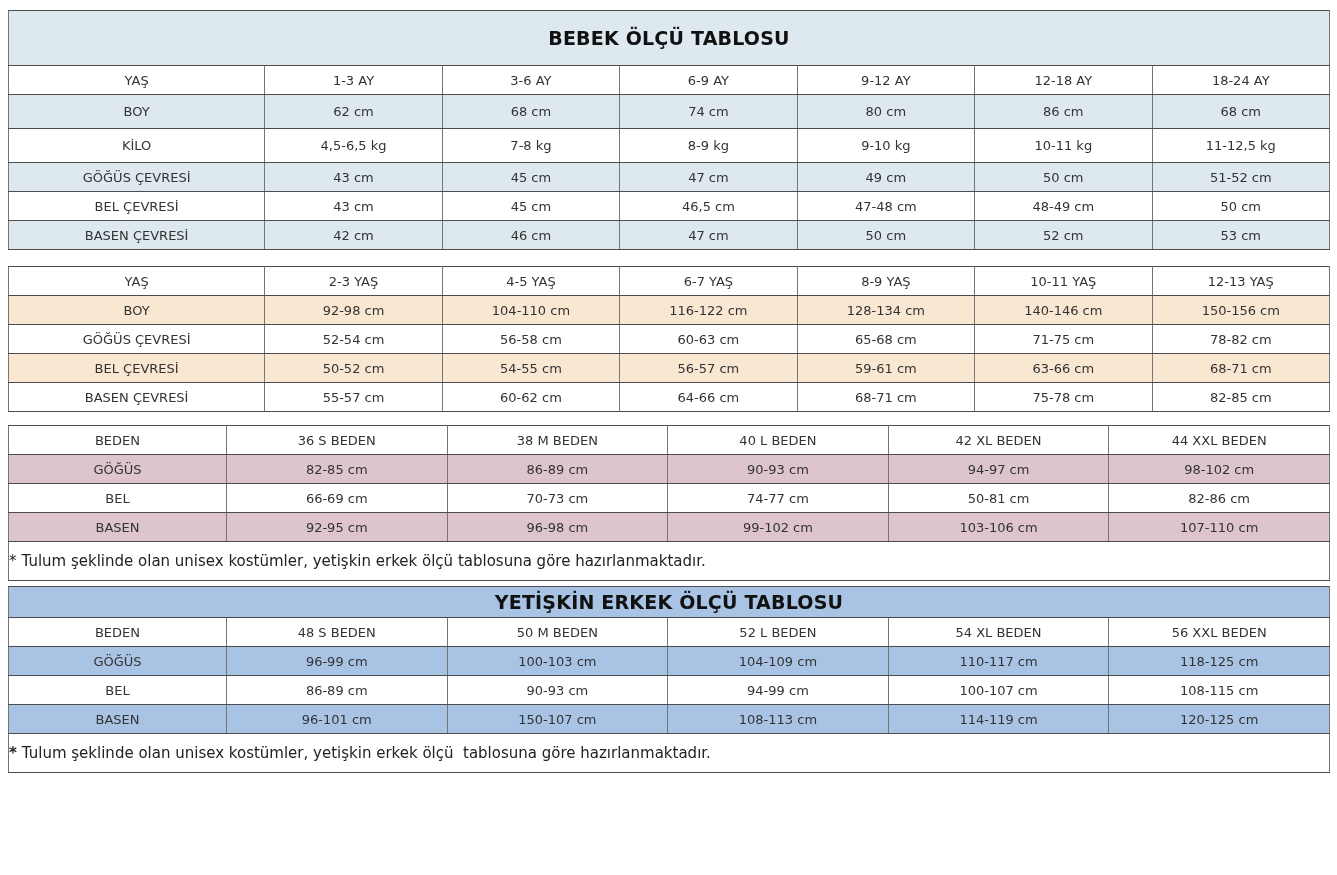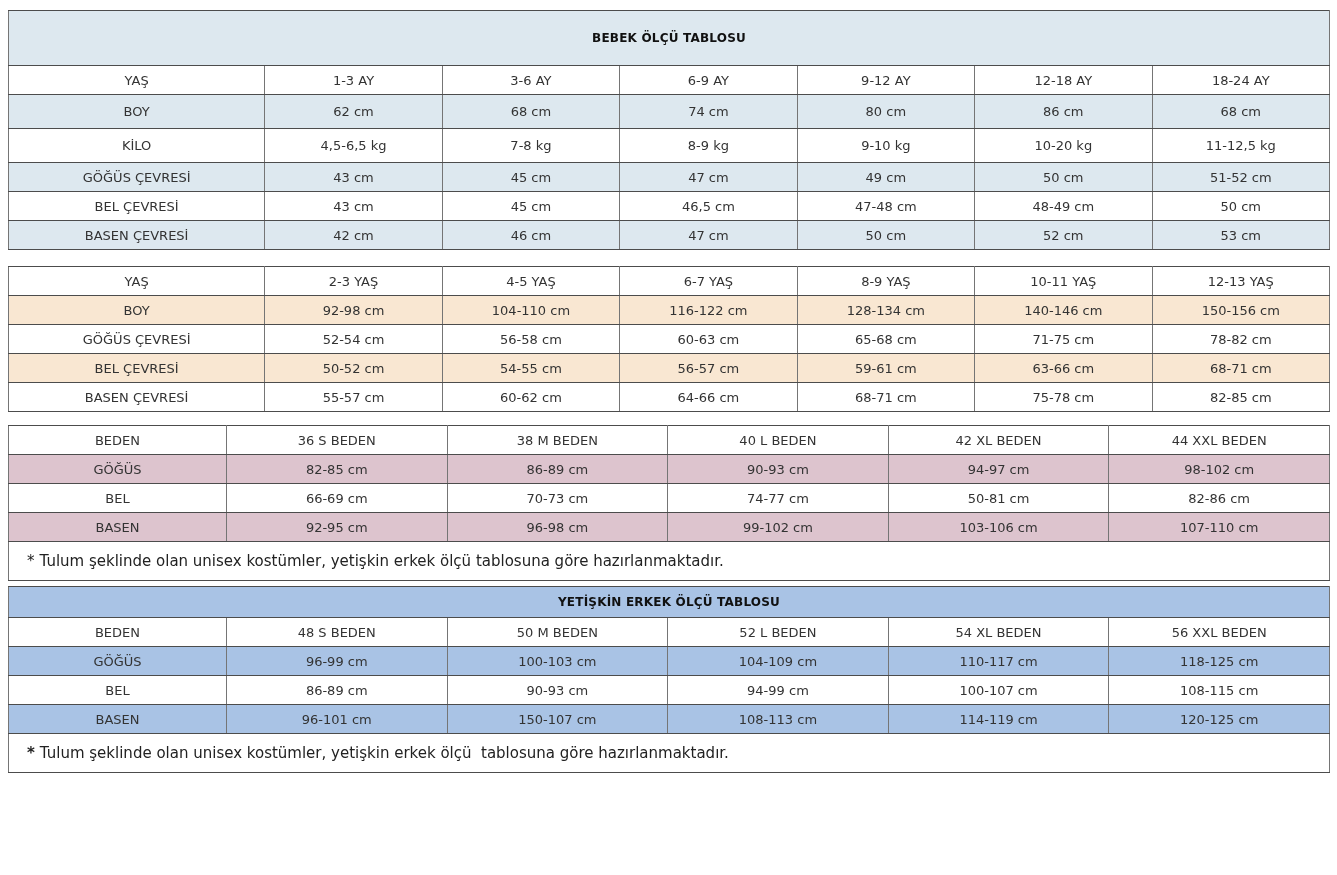--- a/index.html
+++ b/index.html
@@ -37,41 +37,41 @@
     font-size: 13px;
     color: #333333;
     height: 28px;
     padding: 0 2px;
     overflow: hidden;
     white-space: nowrap;
   }
   .size-table td.title-cell {
     background: var(--band);
     font-weight: bold;
-    font-size: 12px;
+    font-size: 19px;
     color: #111111;
     height: 54px;
     letter-spacing: 0.2px;
     margin-left: 44px;
   }
   .t2 td.title-cell { height: 36px; }
   .t3 td.title-cell { height: 27px; }
   .t4 td.title-cell { height: 30px; }
 
   
   .t1 tr:nth-child(3) td, .t1 tr:nth-child(4) td { height: 33px; }
 
   tr.shaded td { background: var(--band); }
 
   td.footnote-cell {
     text-align: left;
     font-size: 15px;
     color: #222222;
     height: 38px;
-    padding-left: 18px;
+    padding-left: 0;
   }
   .fn-marker { font-weight: normal; }
   .fn-marker.bold { font-weight: bold; }
   .fn-text { white-space: pre-wrap; margin-left: 5px; }
 
   
   .cols7 col.label-col { width: 19.4%; }
   .cols7 col.data-col  { width: 13.4333%; }
   .cols6 col.label-col { width: 16.5%; }
   .cols6 col.data-col  { width: 16.7%; }
@@ -111,21 +111,21 @@
           <td class="value-cell">80 cm</td>
           <td class="value-cell">86 cm</td>
           <td class="value-cell">68 cm</td>
         </tr>
         <tr class="">
           <td class="label-cell">KİLO</td>
           <td class="value-cell">4,5-6,5 kg</td>
           <td class="value-cell">7-8 kg</td>
           <td class="value-cell">8-9 kg</td>
           <td class="value-cell">9-10 kg</td>
-          <td class="value-cell">10-20 kg</td>
+          <td class="value-cell">10-11 kg</td>
           <td class="value-cell">11-12,5 kg</td>
         </tr>
         <tr class="shaded">
           <td class="label-cell">GÖĞÜS ÇEVRESİ</td>
           <td class="value-cell">43 cm</td>
           <td class="value-cell">45 cm</td>
           <td class="value-cell">47 cm</td>
           <td class="value-cell">49 cm</td>
           <td class="value-cell">50 cm</td>
           <td class="value-cell">51-52 cm</td>

